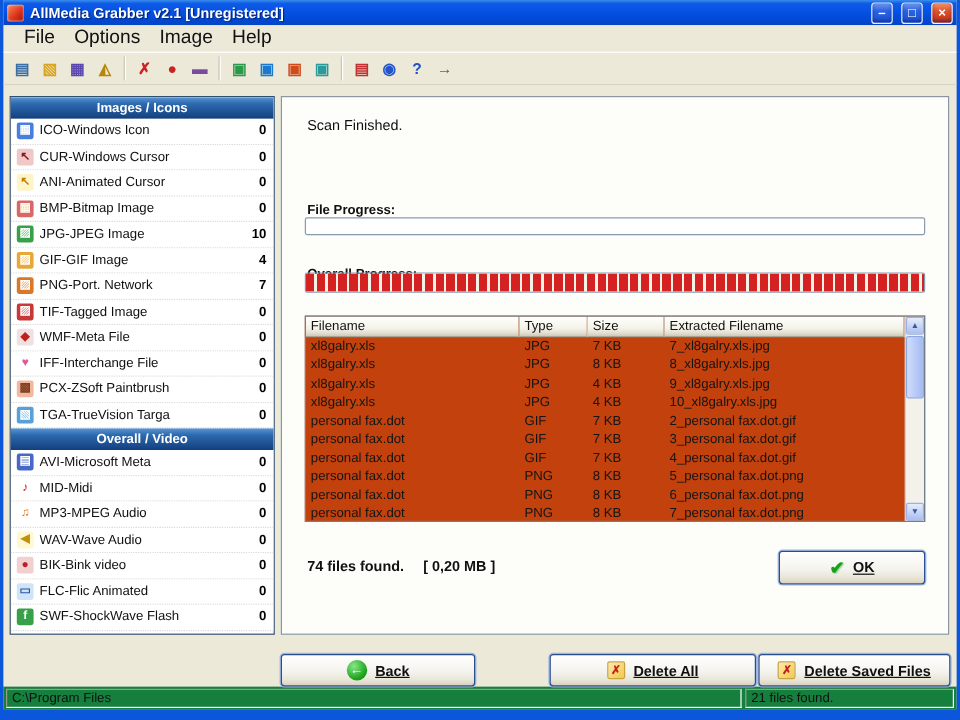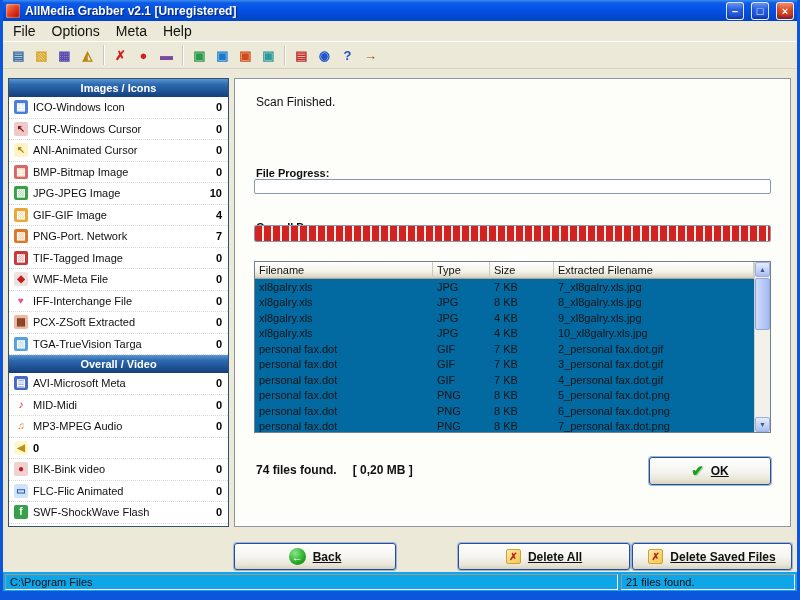--- a/index.html
+++ b/index.html
@@ -27,21 +27,21 @@
   .title-text { flex:1; white-space:nowrap; overflow:hidden; }
   .tb-btn {
     width:18px; height:18px; border-radius:3px; border:1px solid rgba(255,255,255,.85);
     display:flex; align-items:center; justify-content:center;
     font-size:11px; font-weight:bold; color:#fff; text-shadow:none;
     background:linear-gradient(180deg,#6a96f0 0%,#2a61e0 40%,#1d4fd0 100%);
     box-shadow:inset 0 -2px 3px rgba(0,20,120,.5); margin-left:2px;
   }
   .tb-btn.close { background:linear-gradient(180deg,#f0926a 0%,#e0502a 40%,#c03010 100%); }
   
-  .menubar { flex:0 0 18px; display:flex; align-items:center; padding-left:2px; font-size:14px; background:#ece9d8; color:#111; }
+  .menubar { flex:0 0 18px; display:flex; align-items:center; padding-left:9px; font-size:16px; background:#ece9d8; color:#111; }
   .menu-item { padding:2px 8px; }
   .toolbar {
     flex:0 0 28px; display:flex; align-items:center; padding:0 4px;
     background:#ece9d8; border-top:1px solid #fff; border-bottom:1px solid #d8d4c4;
   }
   .tgroup { display:flex; }
   .tbi { width:23px; height:21px; display:flex; align-items:center; justify-content:center; font-size:13px; font-weight:bold; }
   .tsep { width:0; height:20px; border-left:1px solid #cbc7b8; border-right:1px solid #fff; margin:0 4px; }
   
   .content { flex:1; position:relative; background:#ece9d8; }
@@ -75,21 +75,21 @@
   .plabel.fp { top:88px; }
   .plabel.op { top:142px; }
   .pbar {
     position:absolute; left:19px; right:19px; border:1px solid #8a99ad;
     background:#fff; border-radius:2px; overflow:hidden;
   }
   .pbar.fpbar { top:100px; height:15px; }
   .pbar.opbar { top:146px; height:17px; }
   .pfill { height:100%; width:0; background:repeating-linear-gradient(90deg,#d42222 0 7px,#f6f2e6 7px 9px); }
   
-  .grid { position:absolute; left:19px; right:19px; top:182px; height:172px; border:1px solid #72808e; background:#0369a1; }
+  .grid { position:absolute; left:19px; right:19px; top:182px; height:172px; border:1px solid #72808e; background:#c2410c; }
   .grid-head { position:absolute; top:0; left:0; right:16px; height:17px; display:flex; }
   .gh-cell {
     padding:2px 0 0 4px; font-size:11px; color:#111; white-space:nowrap; overflow:hidden;
     background:linear-gradient(180deg,#ffffff 0%,#f4f2e8 60%,#e2ded0 85%,#cfcaba 100%);
     border-right:1px solid #cfcbbc; border-bottom:1px solid #a8a492;
   }
   .c1 { width:178px; } .c2 { width:57px; } .c3 { width:64px; } .c4 { flex:1; }
   .grid-body { position:absolute; top:17px; left:0; right:16px; bottom:0; overflow:hidden; }
   .grid-row { display:flex; height:15.5px; align-items:center; font-size:11px; color:#151515; }
   .gc { padding-left:4px; white-space:nowrap; overflow:hidden; }
@@ -128,21 +128,21 @@
     width:17px; height:17px; border-radius:50%; color:#fff; font-size:11px; font-weight:bold;
     background:radial-gradient(circle at 35% 30%,#86e886,#1fa41f 65%,#0d7a0d);
     display:flex; align-items:center; justify-content:center;
   }
   .del-icon {
     width:15px; height:15px; border-radius:2px; border:1px solid #caa23a;
     background:linear-gradient(135deg,#ffe9a8,#f4c84a); color:#c02020;
     display:flex; align-items:center; justify-content:center; font-size:10px; font-weight:bold;
   }
   
-  .statusbar { flex:0 0 19px; display:flex; gap:3px; align-items:stretch; padding:2px 2px 1px; background:#0ea5e9; }
+  .statusbar { flex:0 0 19px; display:flex; gap:3px; align-items:stretch; padding:2px 2px 1px; background:#15803d; }
   .sb-panel {
     border:1px solid; border-color:#9d9a87 #fff #fff #9d9a87;
     font-size:11px; color:#111; padding:0 4px; display:flex; align-items:center;
     white-space:nowrap; overflow:hidden;
   }
   .sb-panel.left { flex:1; }
   .sb-panel.right { flex:0 0 174px; }
 </style>
 </head>
 <body>
@@ -156,21 +156,21 @@
     <div class="tb-btn">□</div>
     <div class="tb-btn close">×</div>
   </div>
 
   <div class="menubar">
 
       <span class="menu-item">File</span>
 
       <span class="menu-item">Options</span>
 
-      <span class="menu-item">Meta</span>
+      <span class="menu-item">Image</span>
 
       <span class="menu-item">Help</span>
 
   </div>
 
   <div class="toolbar">
     <div class="tgroup">
       <span class="tbi" style="color: rgb(58, 110, 165);">▤</span>
         <span class="tbi" style="color: rgb(217, 165, 32);">▧</span>
         <span class="tbi" style="color: rgb(90, 72, 176);">▦</span>
@@ -259,21 +259,21 @@
           </div>
 
           <div class="sb-item">
             <span class="li-icon" style="background: rgb(255, 255, 255); color: rgb(224, 88, 152);">♥</span>
             <span class="sb-label">IFF-Interchange File</span>
             <span class="sb-count">0</span>
           </div>
 
           <div class="sb-item">
             <span class="li-icon" style="background: rgb(240, 184, 160); color: rgb(128, 64, 32);">▩</span>
-            <span class="sb-label">PCX-ZSoft Extracted</span>
+            <span class="sb-label">PCX-ZSoft Paintbrush</span>
             <span class="sb-count">0</span>
           </div>
 
           <div class="sb-item">
             <span class="li-icon" style="background: rgb(88, 160, 216); color: rgb(255, 255, 255);">▧</span>
             <span class="sb-label">TGA-TrueVision Targa</span>
             <span class="sb-count">0</span>
           </div>
 
       </div>
@@ -293,20 +293,21 @@
           </div>
 
           <div class="sb-item">
             <span class="li-icon" style="background: rgb(255, 255, 255); color: rgb(224, 120, 24);">♫</span>
             <span class="sb-label">MP3-MPEG Audio</span>
             <span class="sb-count">0</span>
           </div>
 
           <div class="sb-item">
             <span class="li-icon" style="background: rgb(255, 248, 208); color: rgb(192, 144, 16);">◀</span>
+            <span class="sb-label">WAV-Wave Audio</span>
             <span class="sb-count">0</span>
           </div>
 
           <div class="sb-item">
             <span class="li-icon" style="background: rgb(240, 208, 208); color: rgb(192, 32, 32);">●</span>
             <span class="sb-label">BIK-Bink video</span>
             <span class="sb-count">0</span>
           </div>
 
           <div class="sb-item">

